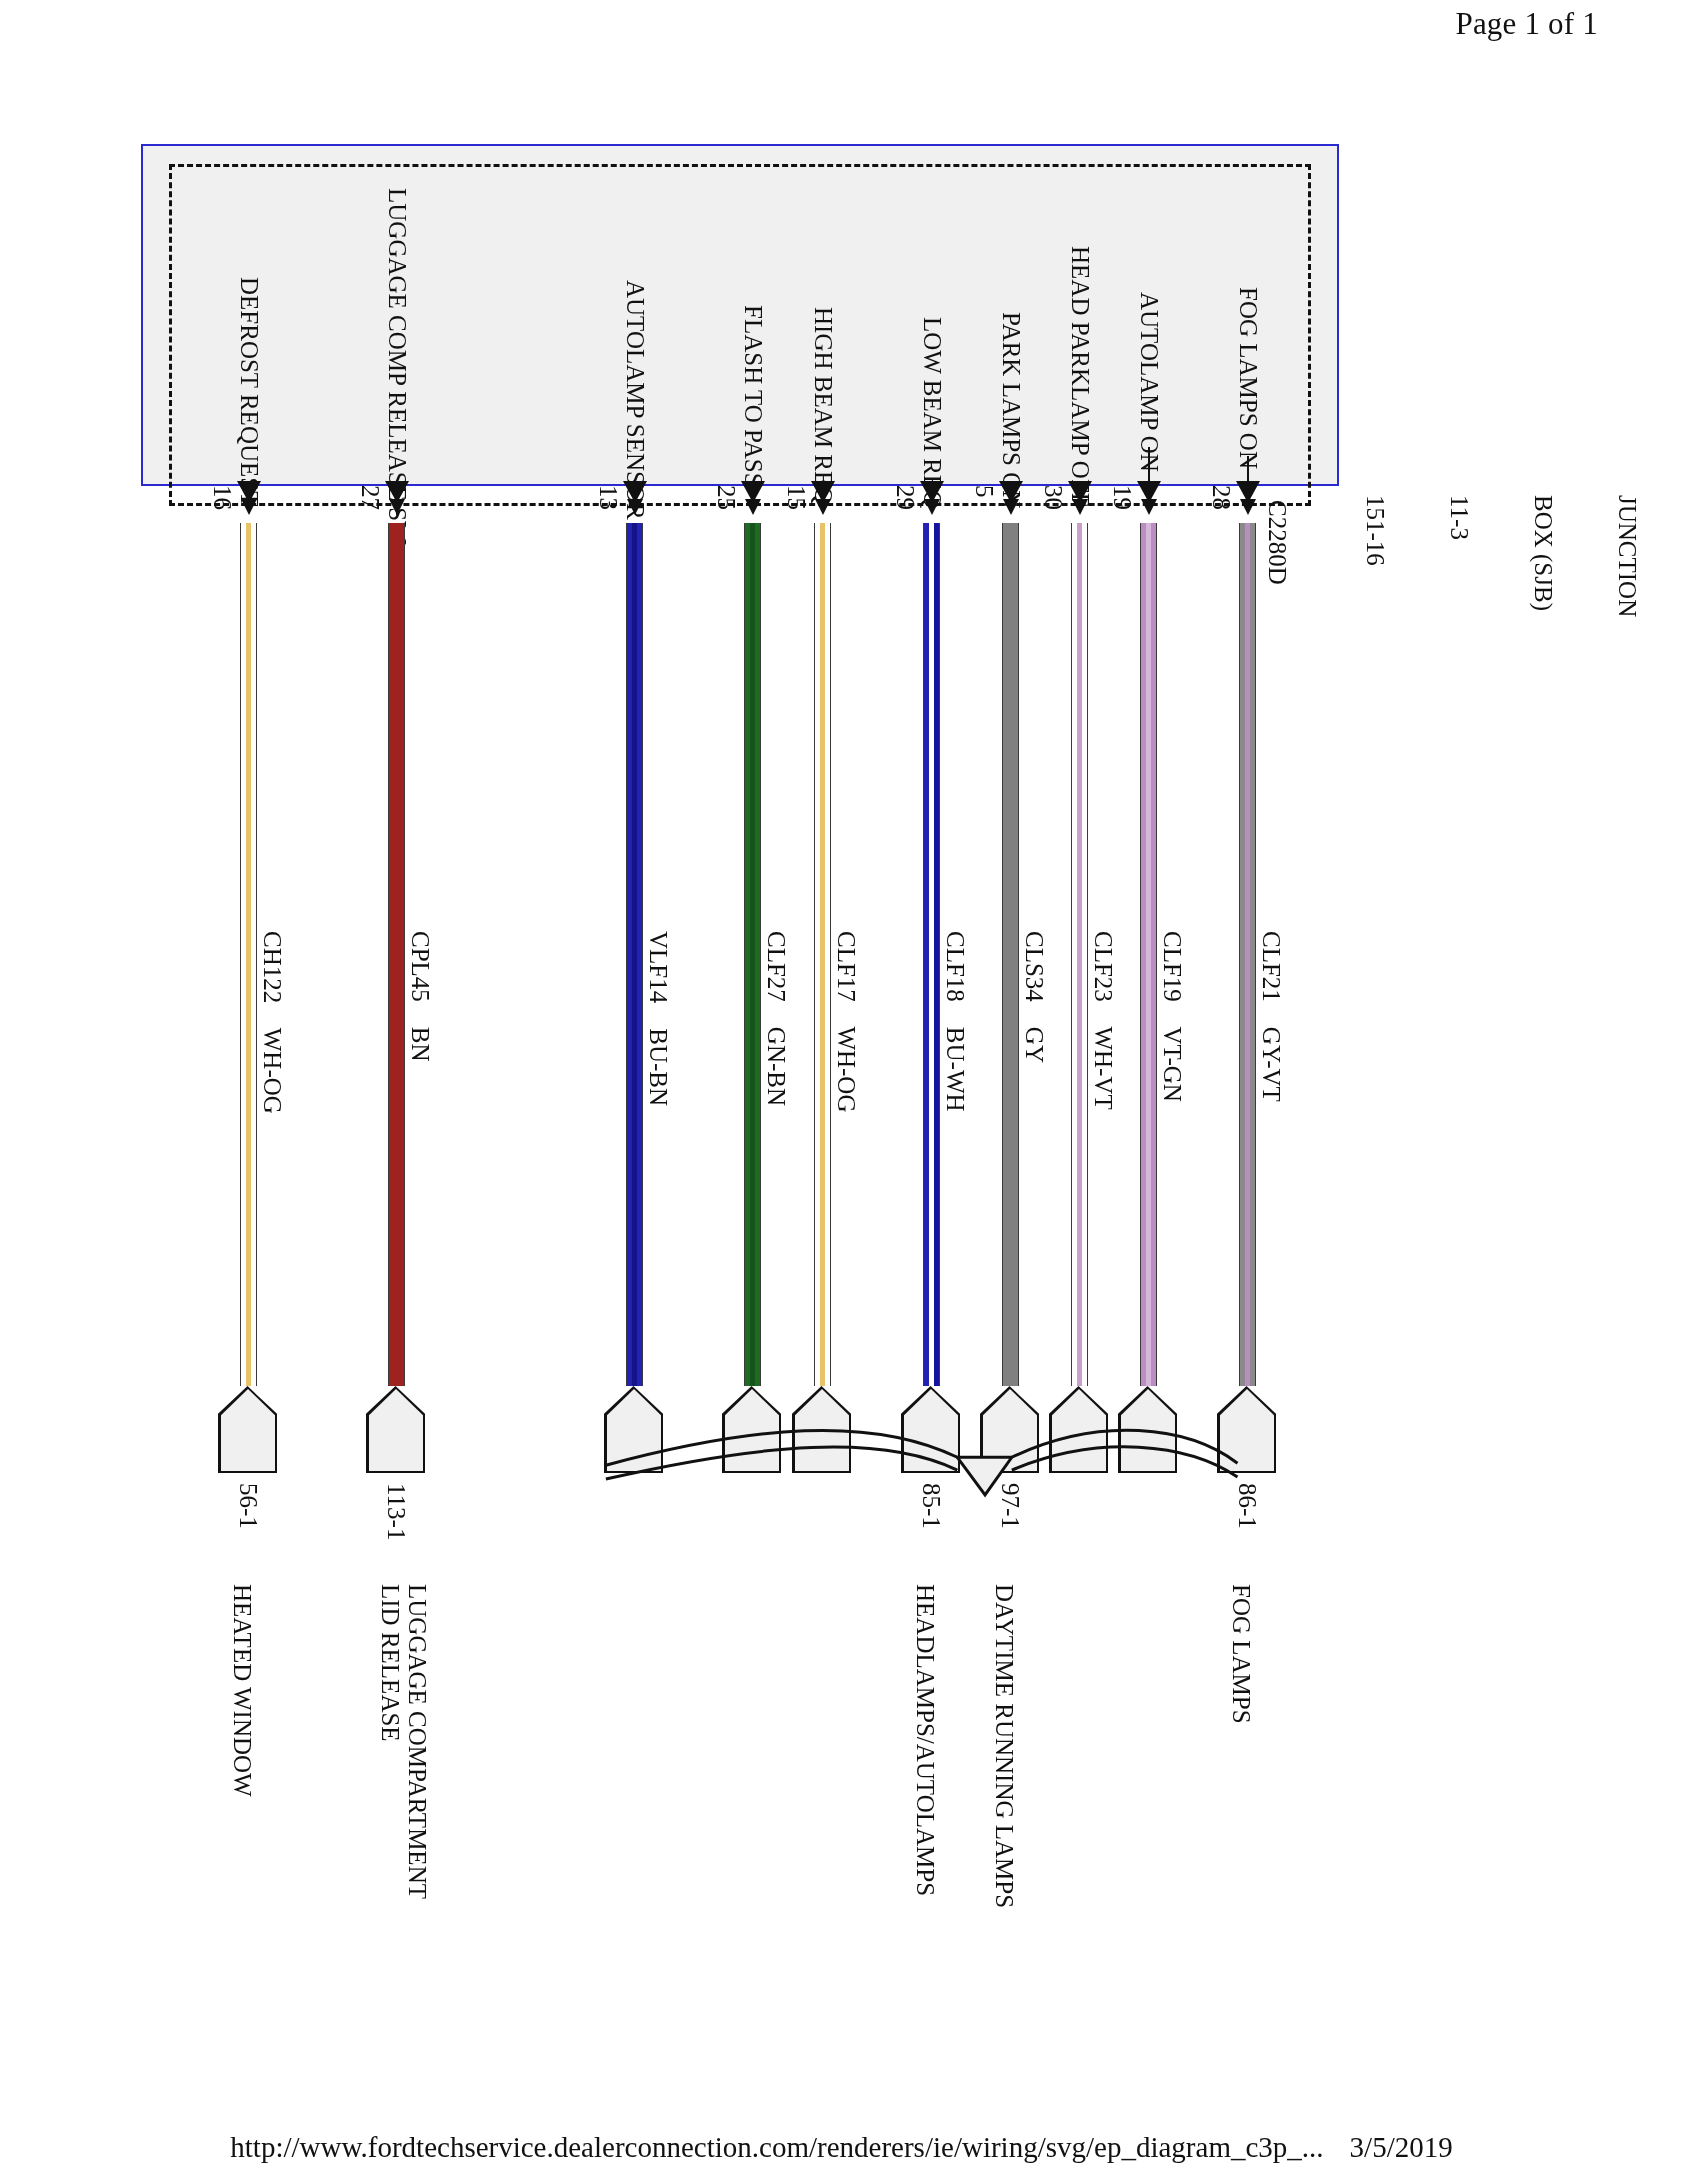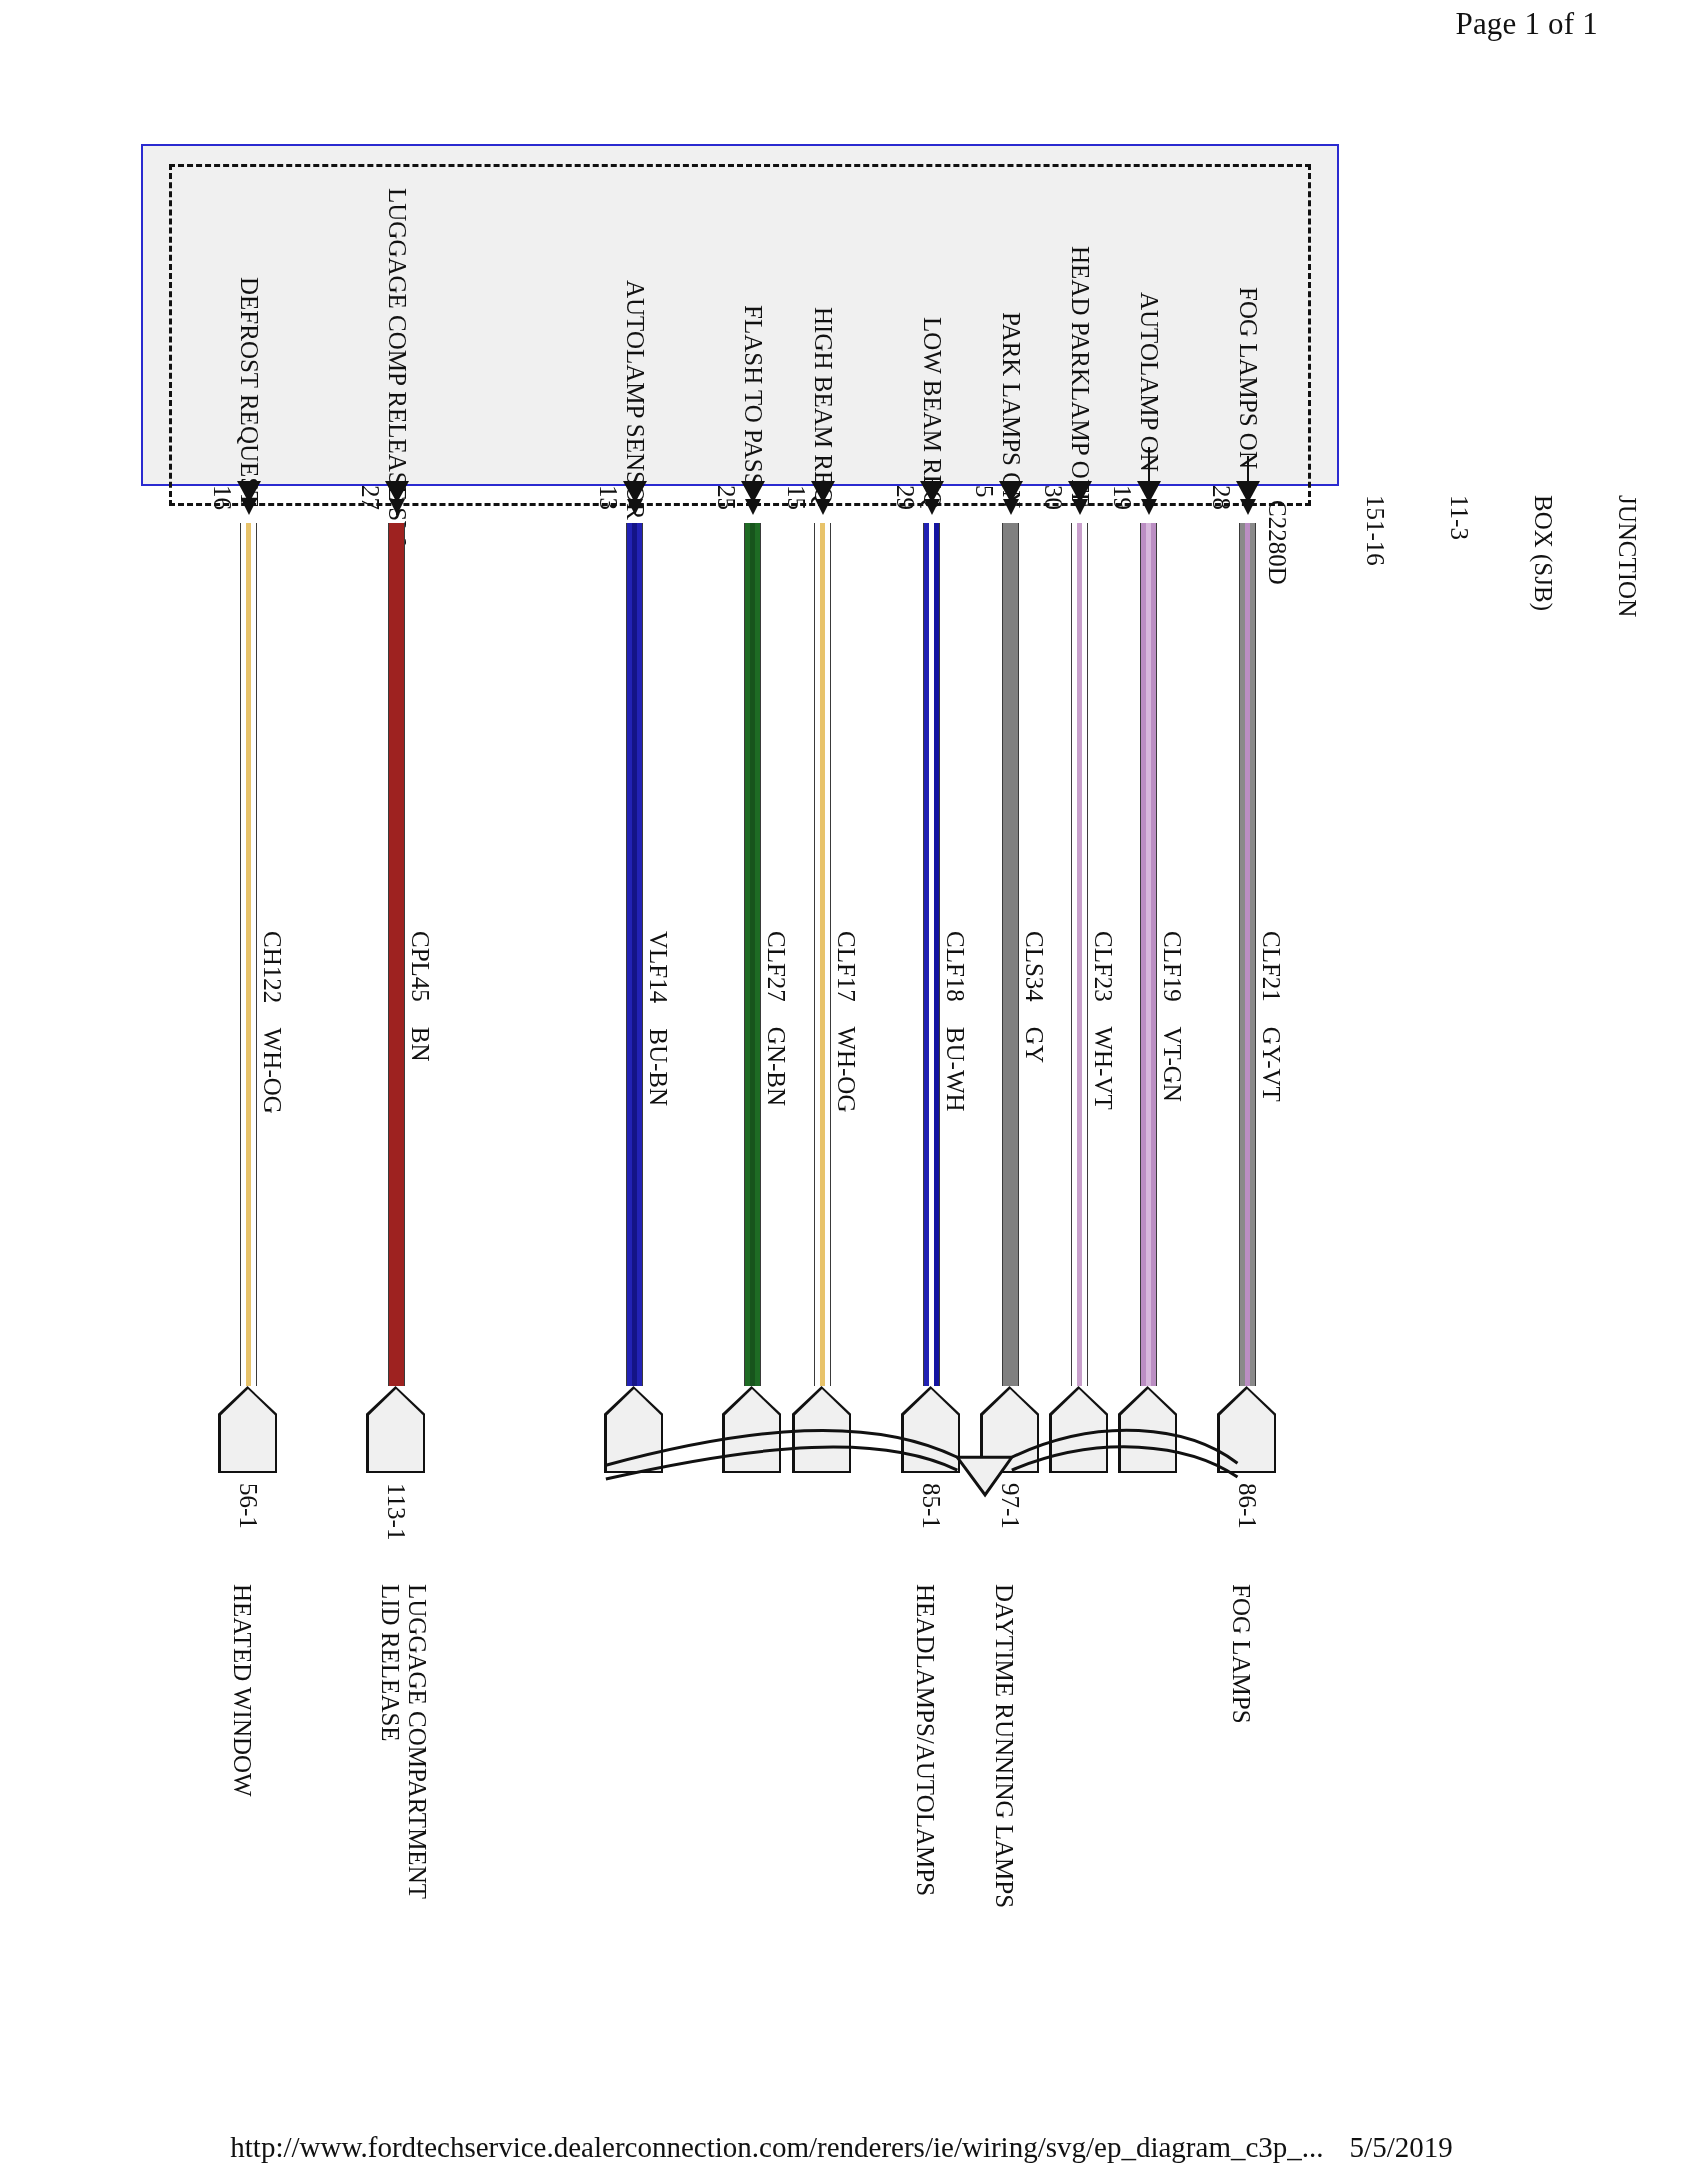--- a/index.html
+++ b/index.html
@@ -264,17 +264,17 @@
     <g fill="none" stroke="#111" stroke-width="3">
       <path d="M 612 1480 C 760 1440 880 1430 967 1472"></path>
       <path d="M 612 1494 C 770 1458 890 1448 967 1485"></path>
       <path d="M 1022 1472 C 1110 1430 1200 1440 1250 1478"></path>
       <path d="M 1022 1485 C 1110 1448 1200 1458 1250 1492"></path>
     </g>
     <path d="M 967 1472 L 995 1510 L 1022 1472 Z" fill="#f0f0f0" stroke="#111" stroke-width="3"></path>
   </svg>
 
   <div class="footer">
-    <span>http://www.fordtechservice.dealerconnection.com/renderers/ie/wiring/svg/ep_diagram_c3p_...</span><span class="date">5/5/2019</span>
+    <span>http://www.fordtechservice.dealerconnection.com/renderers/ie/wiring/svg/ep_diagram_c3p_...</span><span class="date">3/5/2019</span>
   </div>
 
 </div>
 
 
 </body></html>

